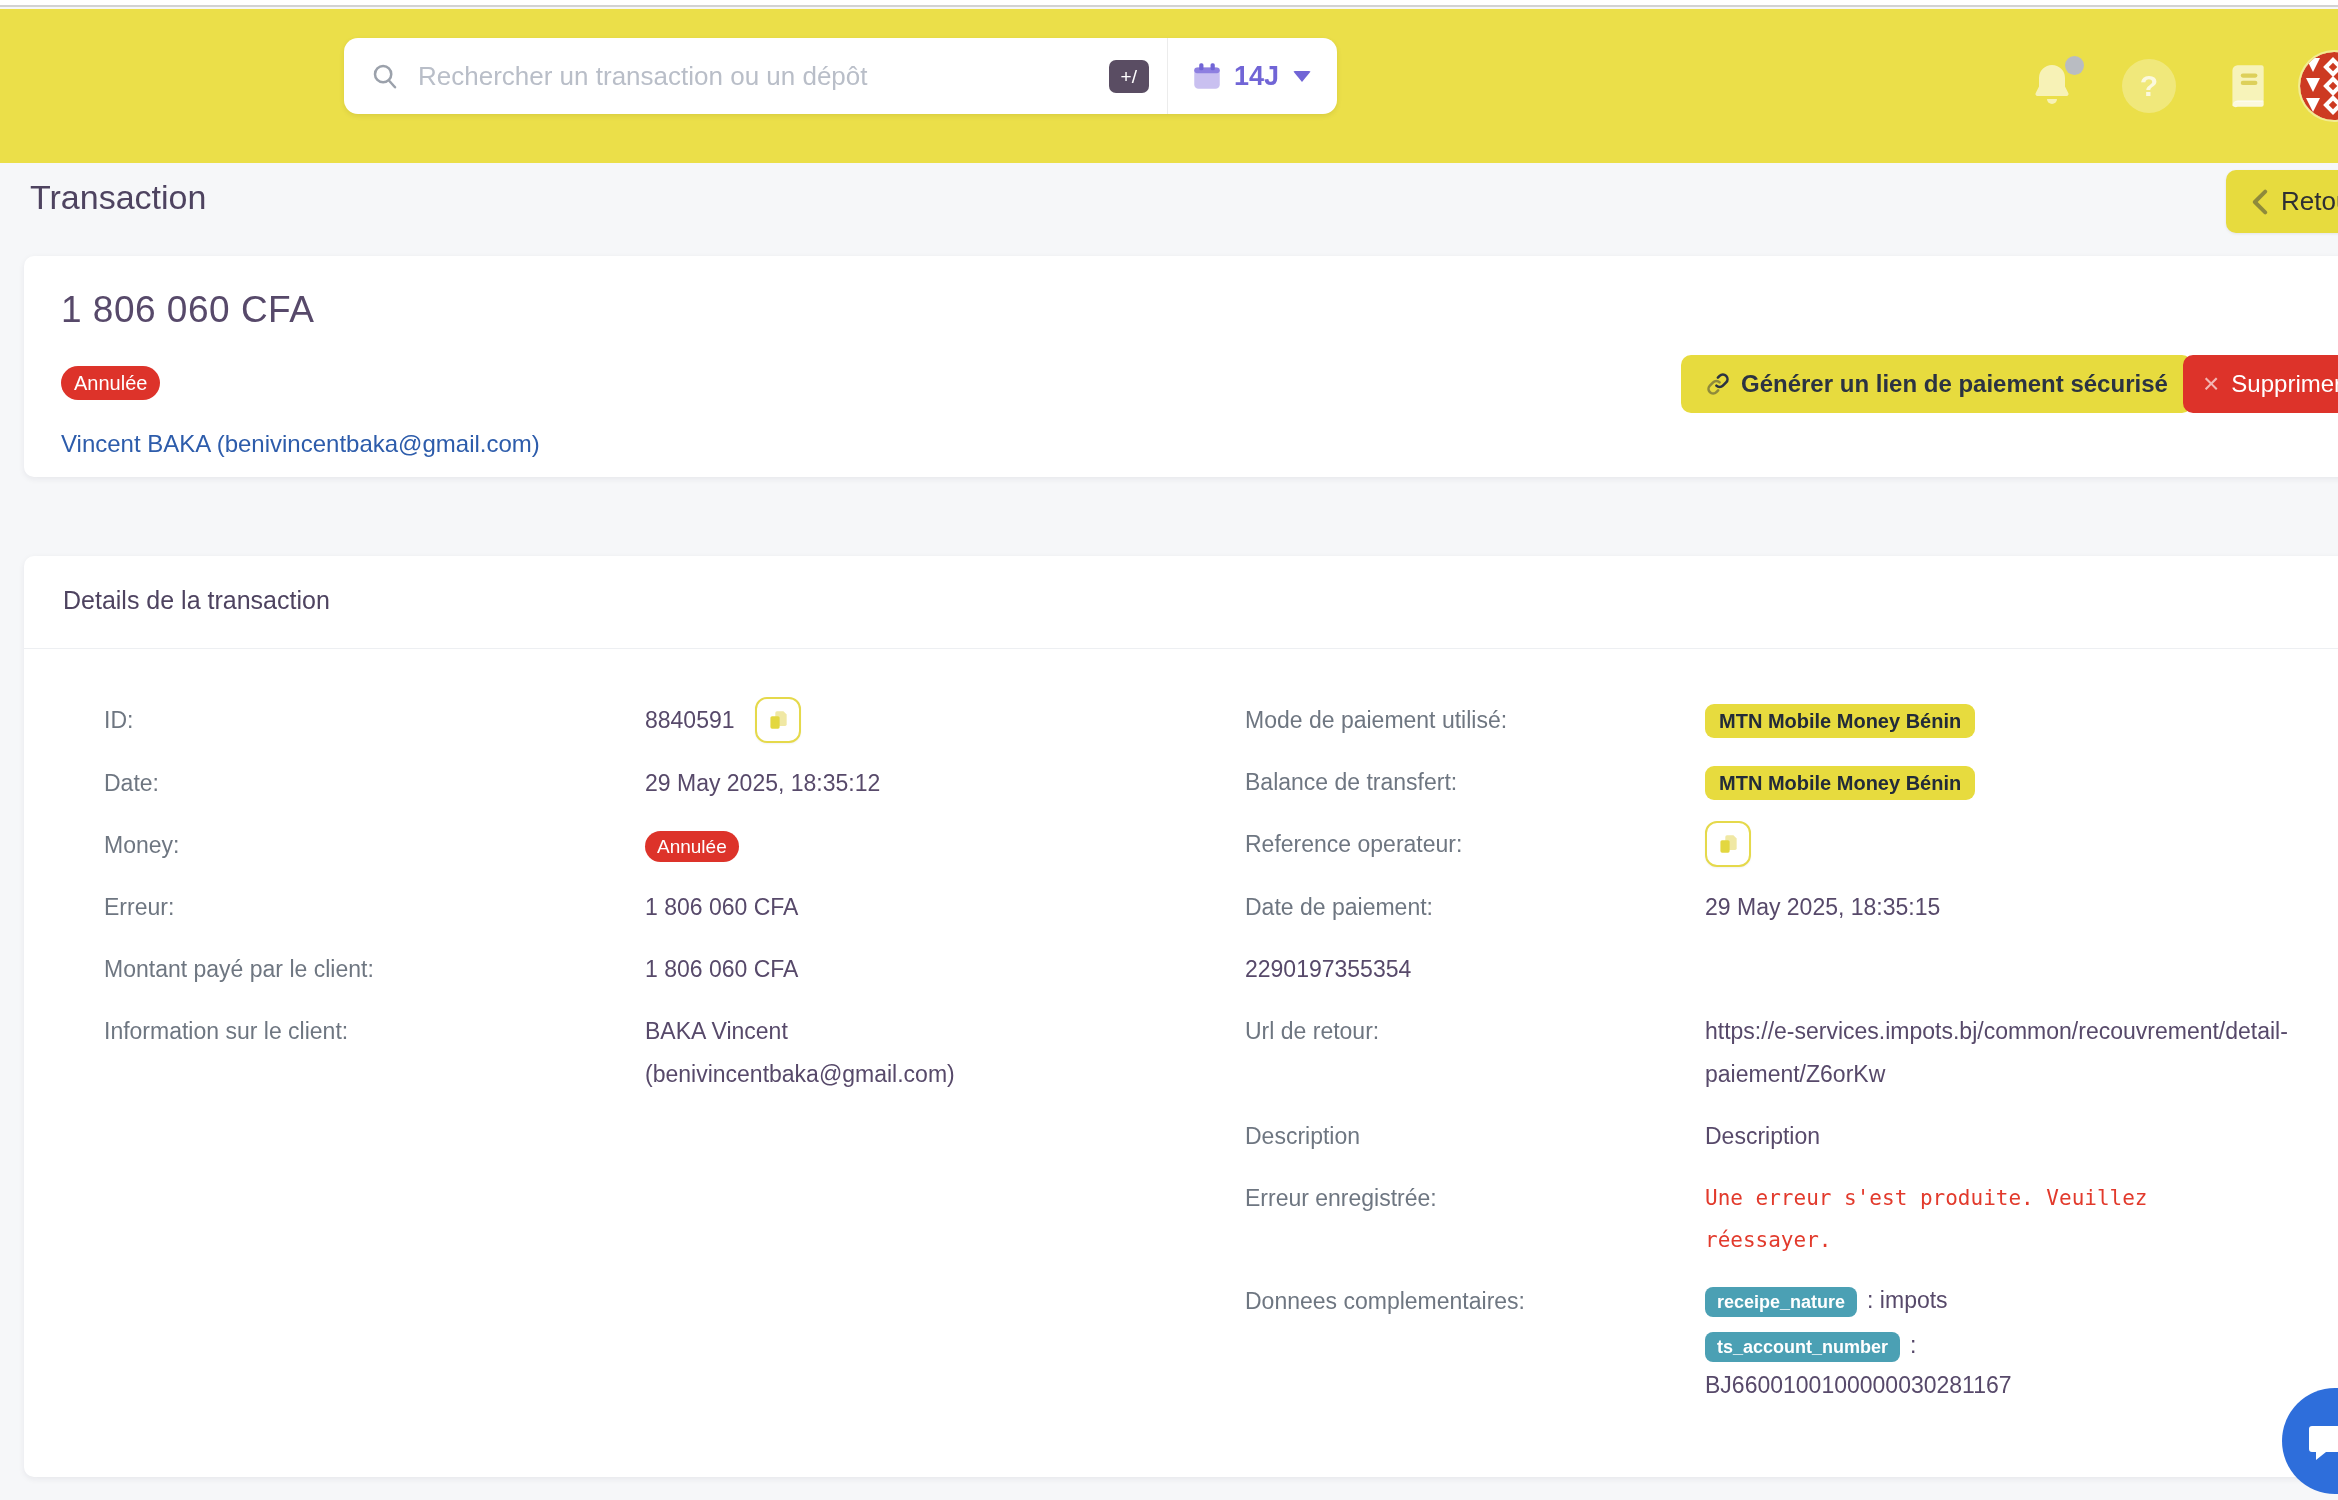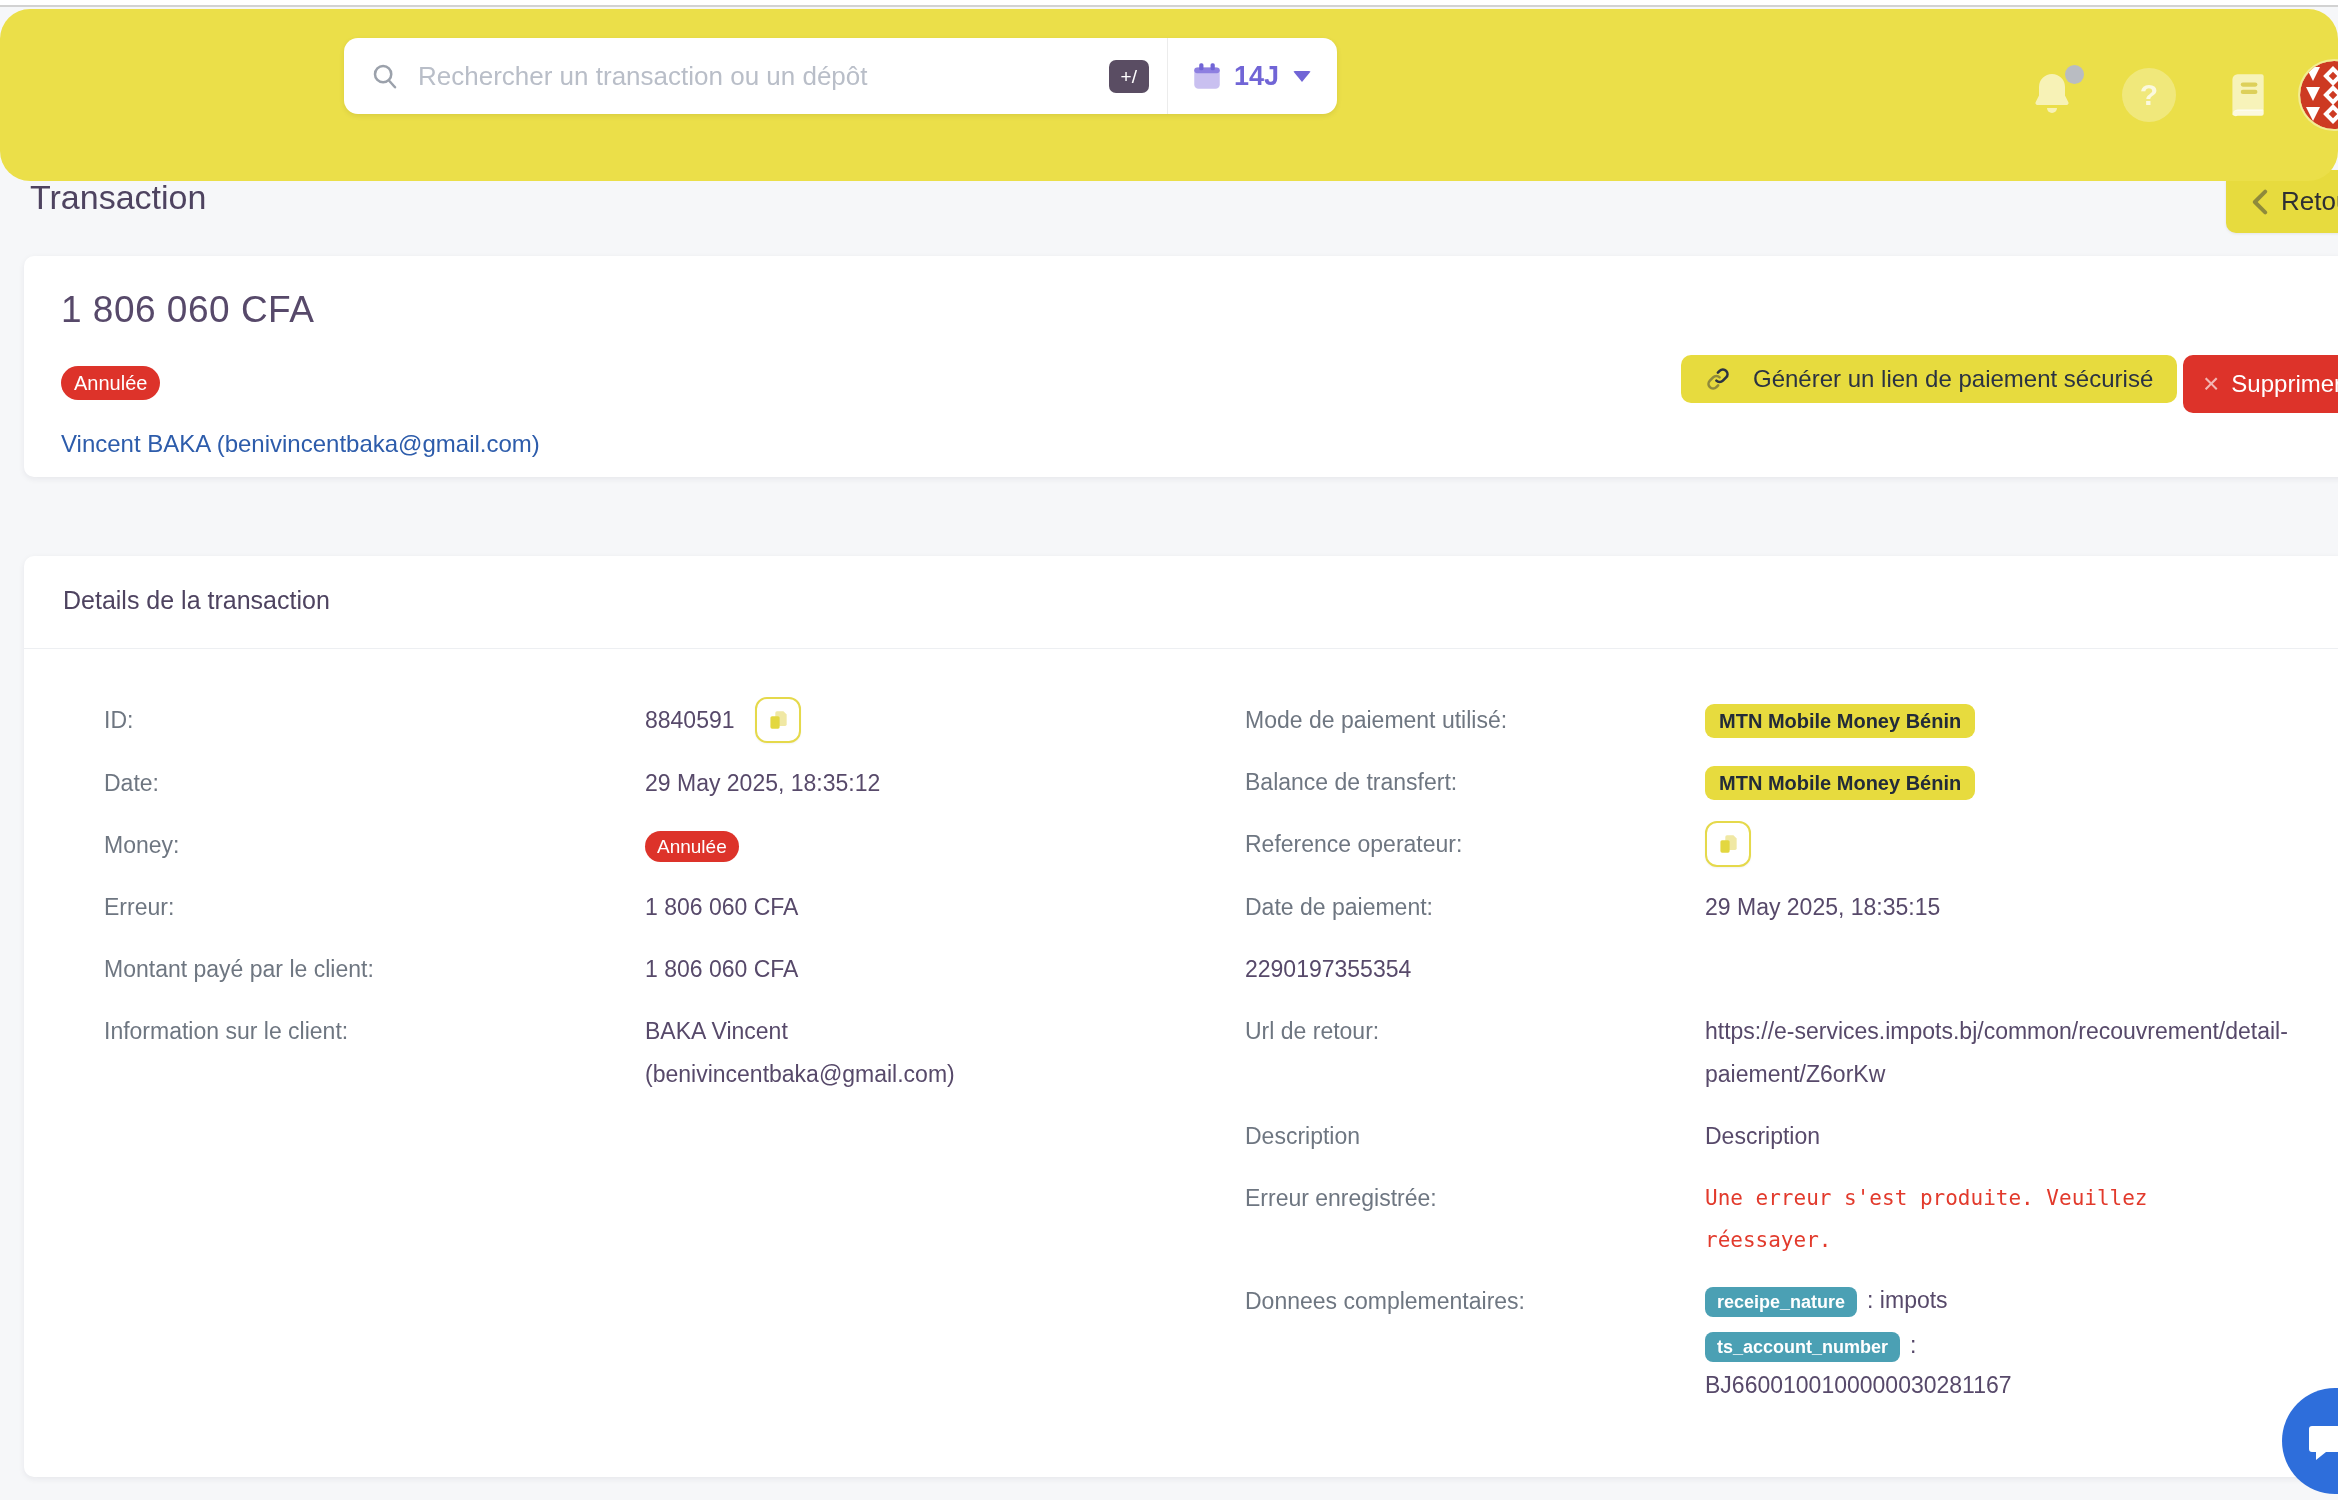--- a/index.html
+++ b/index.html
@@ -6,21 +6,21 @@
   html,body { width:2338px; height:1500px; }
   body {
     font-family:"Liberation Sans", sans-serif;
     background:#f6f7f9;
     position:relative;
     overflow:hidden;
   }
   
   .top-strip { position:absolute; left:0; top:0; width:100%; height:7px; background:#ffffff; border-bottom:2px solid #d2d2d2; z-index:5;}
   
-  .topbar { position:absolute; left:0; top:9px; width:100%; height:172px; background:var(--yellow,#ebdf49); z-index:4;border-radius:30px; }
+  .topbar { position:absolute; left:0; top:9px; width:100%; height:154px; background:var(--yellow,#ebdf49); z-index:4; }
   .searchwrap {
     position:absolute; left:344px; top:29px; width:993px; height:76px;
     background:#ffffff; border-radius:14px; display:flex; align-items:center;
     box-shadow:0 2px 5px rgba(90,80,0,.12);
   }
   .search-icon { margin-left:26px; flex:none; display:flex; }
   .searchwrap input {
     flex:1; border:none; outline:none; background:transparent;
     margin-left:18px; font-size:26px; color:#5a5f6b; font-family:"Liberation Sans",sans-serif;
   }
@@ -62,24 +62,25 @@
   
   .amount { position:absolute; left:37px; top:33px; font-size:37px; color:var(--text-dark,#57496a); letter-spacing:.5px;}
   .badge-red {
     display:inline-block; background:var(--red,#dd332a); color:#fff; font-weight:normal;
     font-size:20px; padding:7px 13px; border-radius:17px; line-height:1;text-align:center;
   }
   .badge-red.hero-pos { position:absolute; left:37px; top:110px; }
   .badge-red.sm { font-size:19px; padding:6px 12px; }
   .customer-link { position:absolute; left:37px; top:174px; font-size:24px; color:var(--link-blue,#2d5cab); text-decoration:none; cursor:pointer;}
   .btn-generate {
-    position:absolute; left:1657px; top:99px; height:48px; border:none; cursor:pointer;
+    position:absolute; left:1657px; top:99px; height:58px; border:none; cursor:pointer;
     background:var(--yellow-button,#e7db3e); border-radius:10px; padding:0 24px;
-    display:flex; align-items:center; gap:22px; font-size:24px; color:#2b3342;
+    display:flex; align-items:center; gap:10px; font-size:24px; color:#2b3342;
     font-family:"Liberation Sans",sans-serif;
+    font-weight:bold;
   }
   .btn-delete {
     position:absolute; left:2159px; top:99px; height:58px; width:232px; border:none; cursor:pointer;
     background:var(--red,#e2382d); border-radius:10px; padding:0 20px;
     display:flex; align-items:center; gap:12px; font-size:24px; color:#ffffff;
     font-family:"Liberation Sans",sans-serif;
   }
   .x-icon { font-size:28px; color:rgba(255,255,255,.65); line-height:1; }
   
   .details-title { position:absolute; left:39px; top:30px; font-size:25px; font-weight:normal; color:var(--text-title,#4e4360); }

